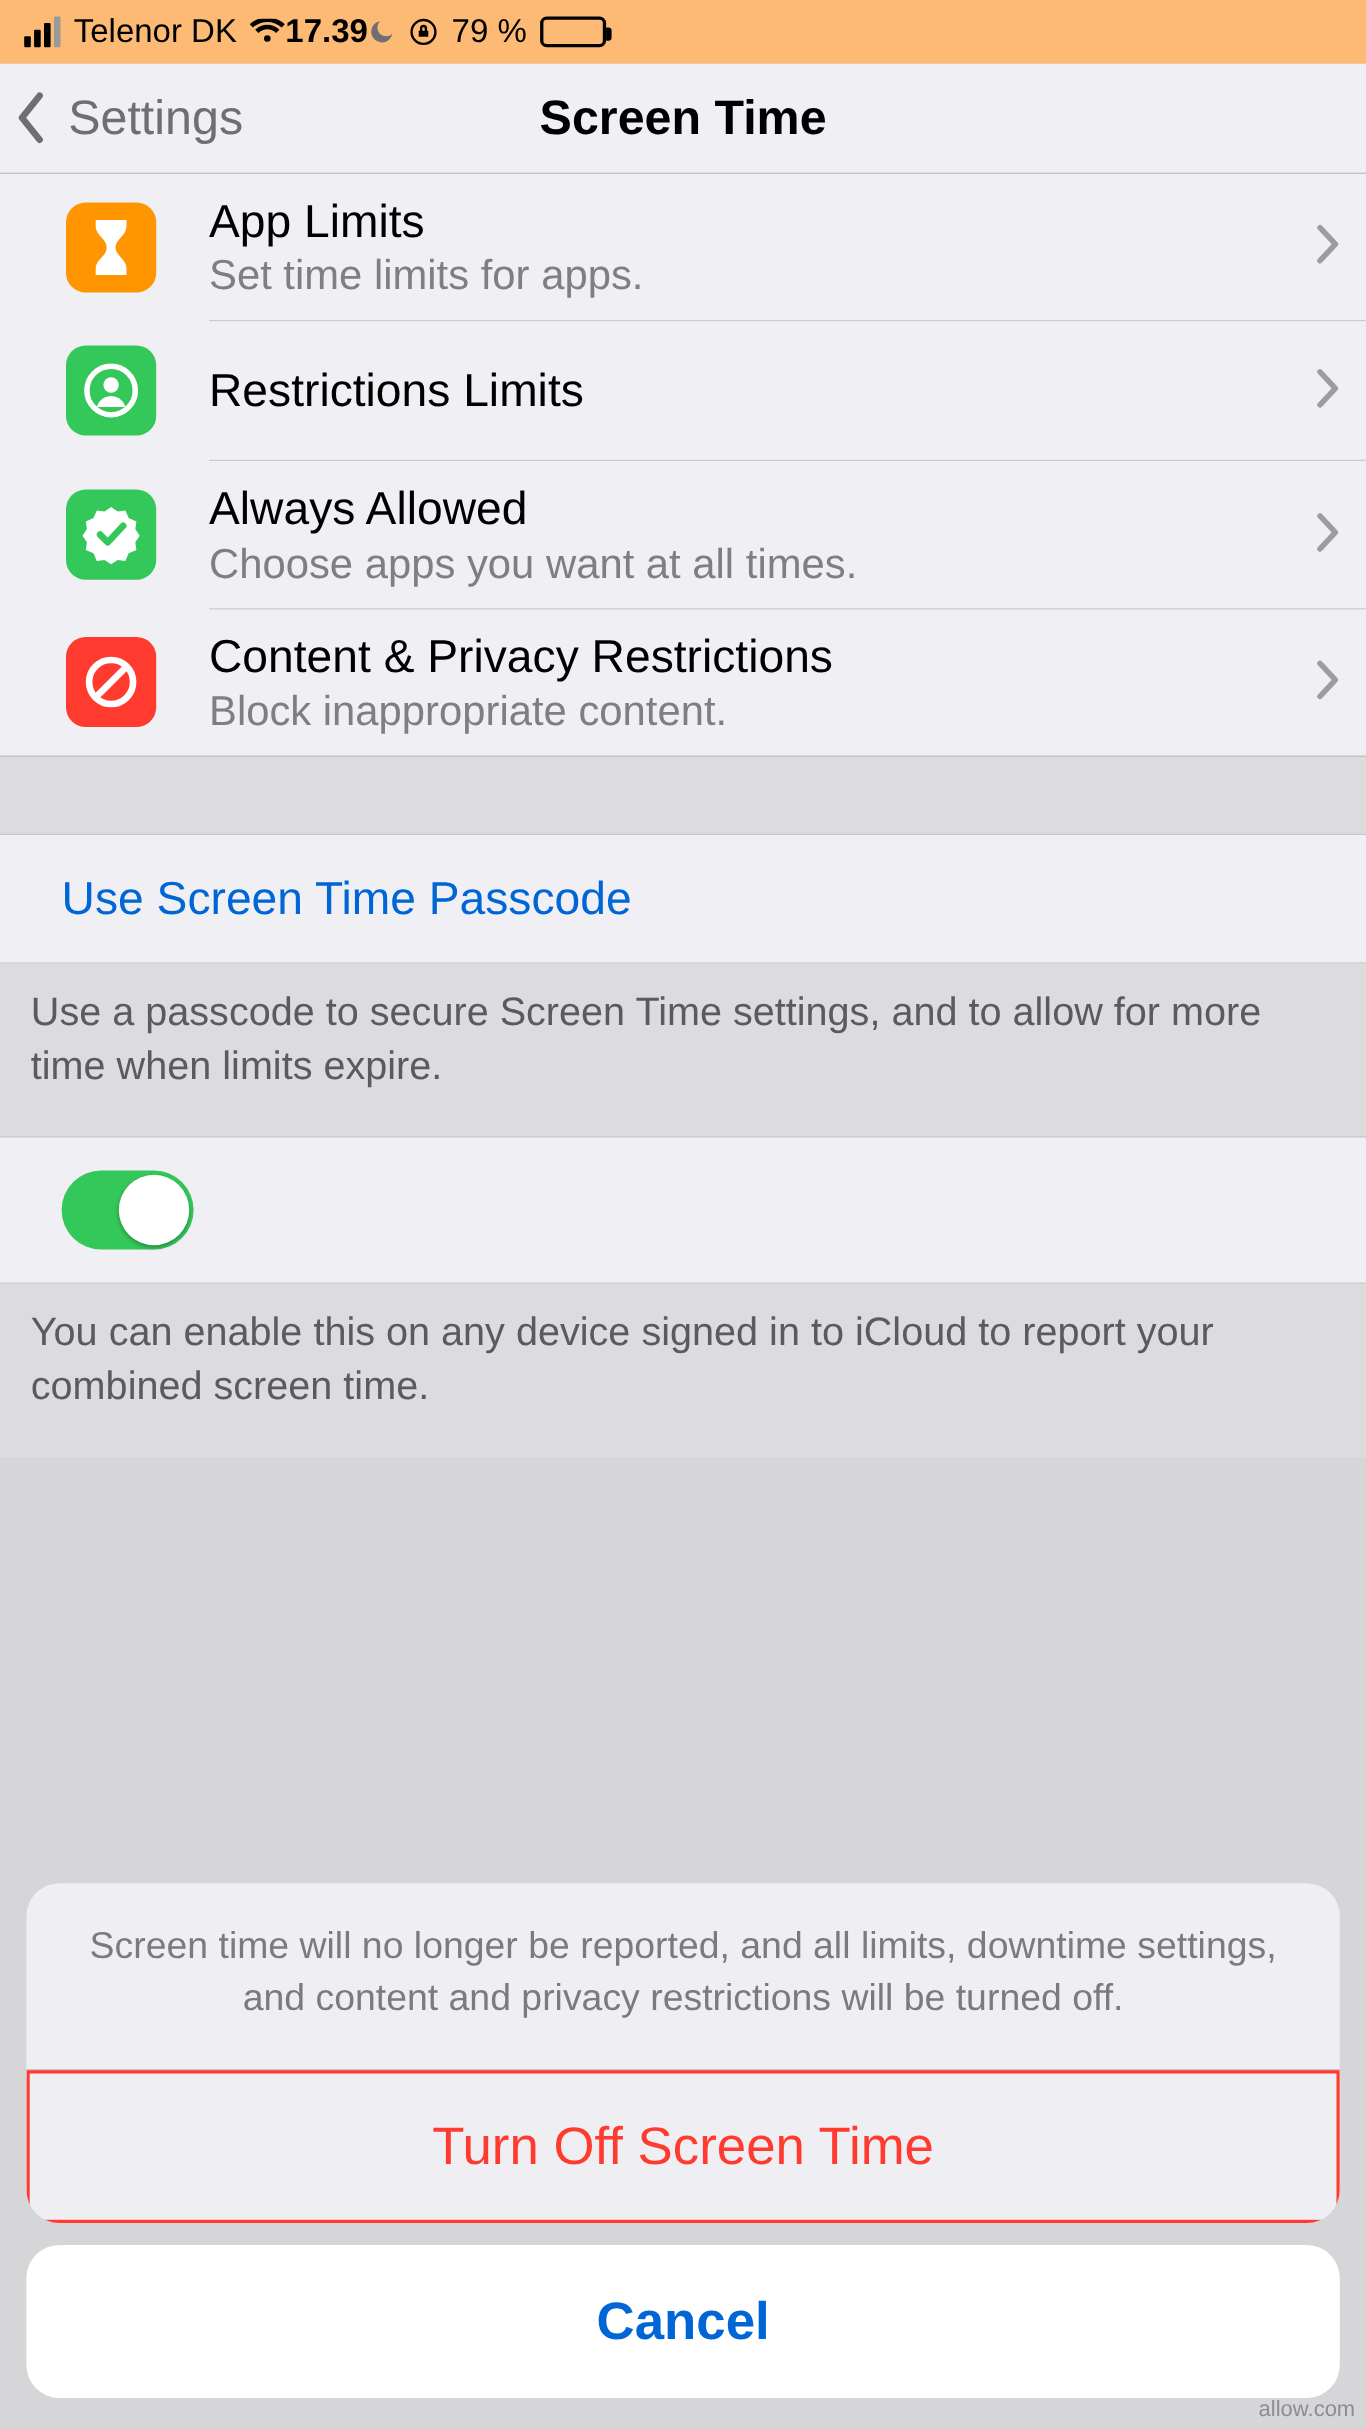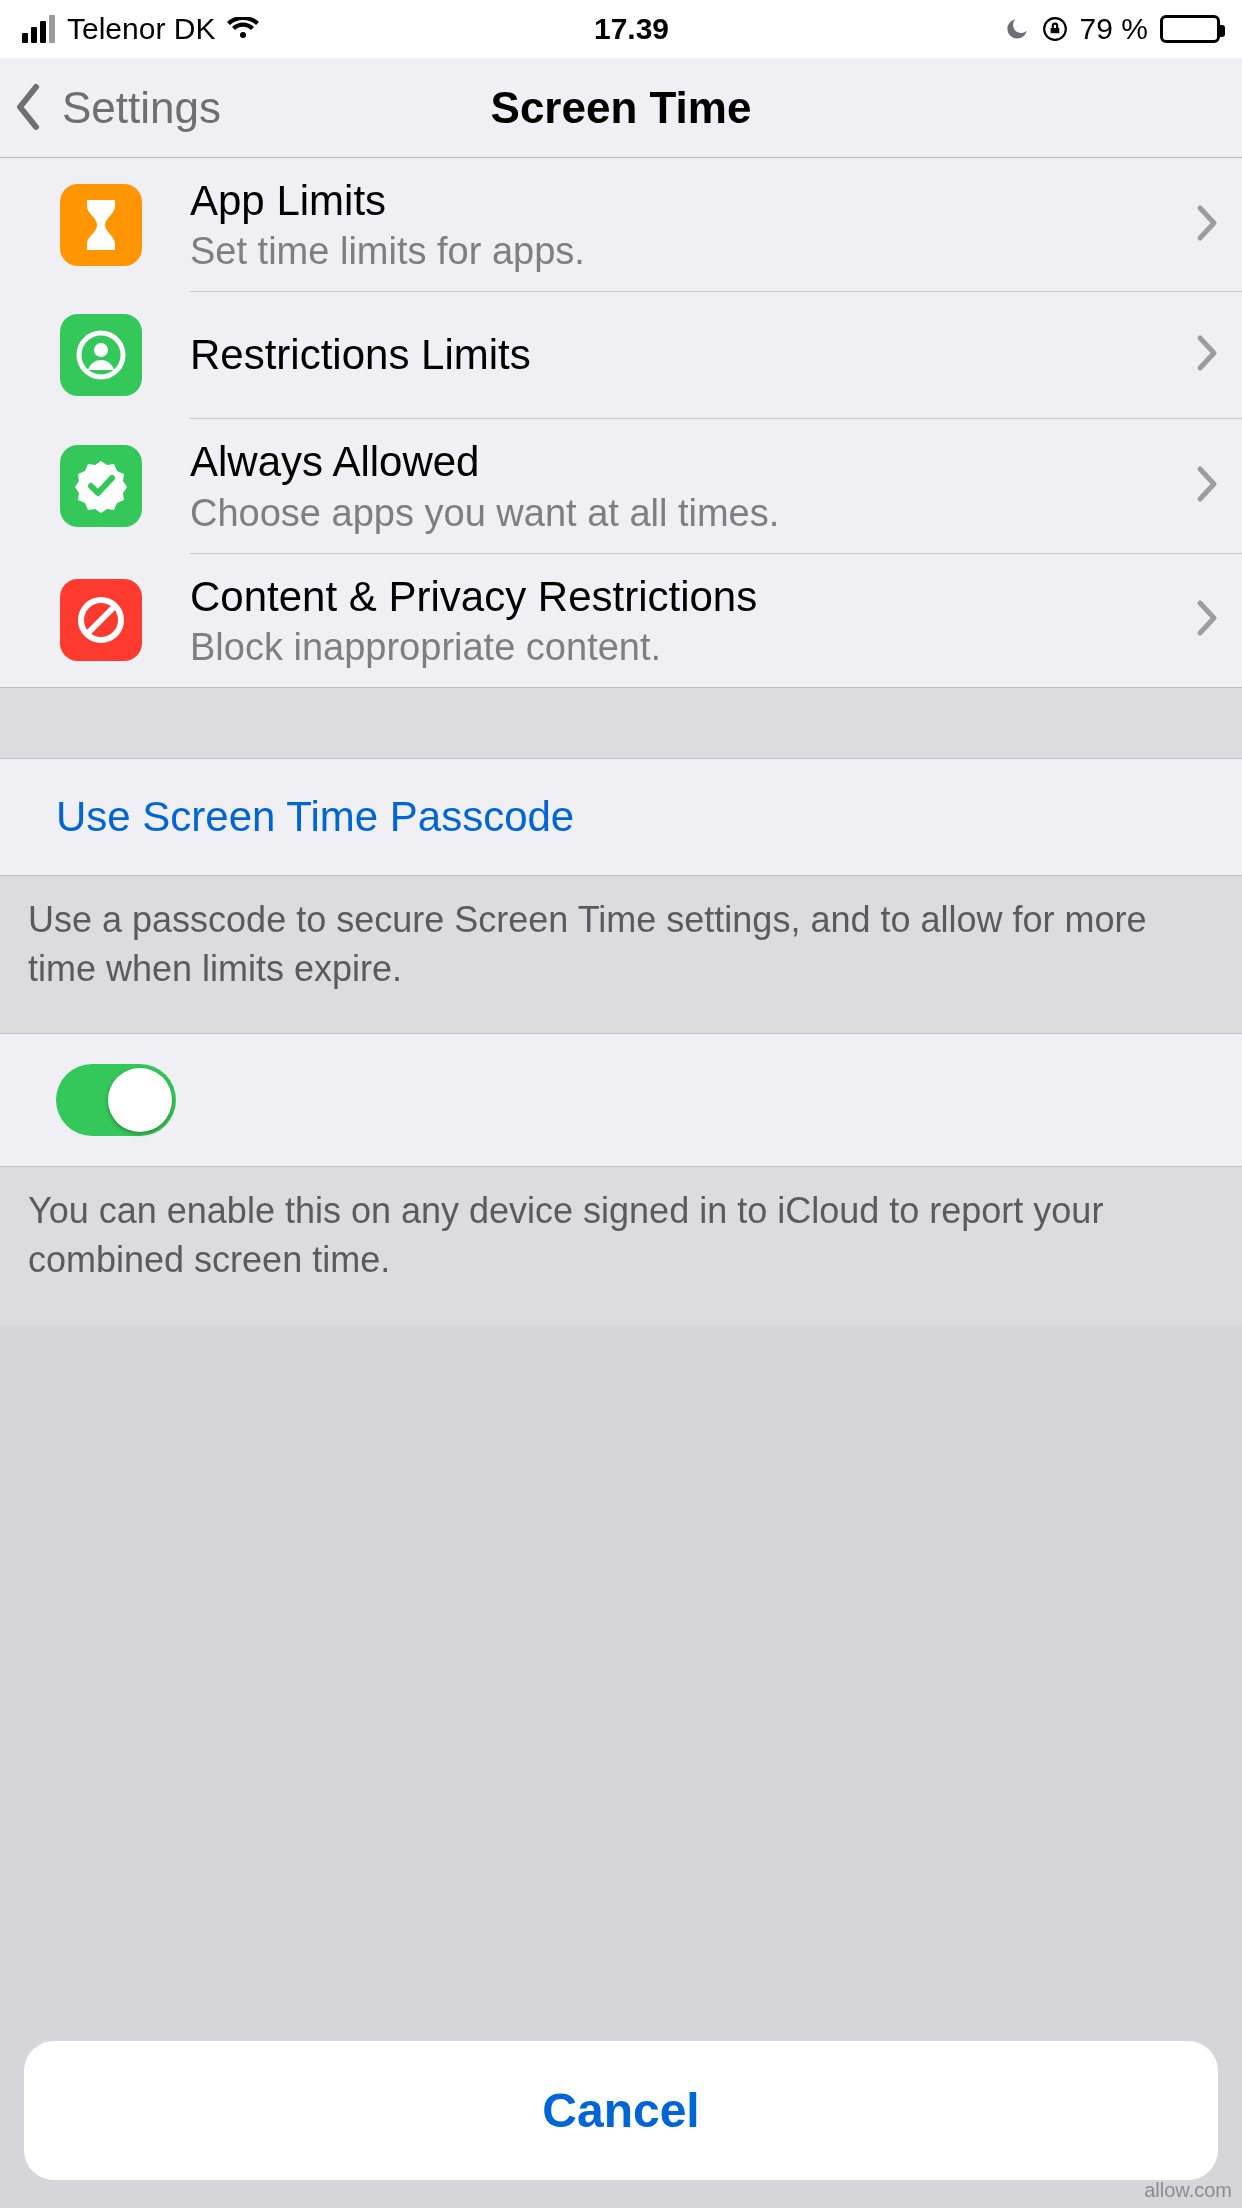--- a/index.html
+++ b/index.html
@@ -10,23 +10,23 @@
     color: #000;
     position: relative;
     overflow: hidden;
   }
 
   
   .status-bar {
     height: 58px;
     display: flex;
     align-items: center;
-    justify-content: space-between;
+    justify-content: flex-start;
     padding: 16px 22px;
-    background: #ffffff;
+    background: #fdba74;
     font-size: 30px;
     font-weight: 500;
   }
   .status-left, .status-right { display: flex; align-items: center; gap: 12px; }
   .sig-bars { display: flex; align-items: flex-end; gap: 3px; }
   .sig-bars span { width: 6px; background:#000; border-radius:1px; }
   .sig-bars span:nth-child(1){height:10px}
   .sig-bars span:nth-child(2){height:16px}
   .sig-bars span:nth-child(3){height:22px}
   .sig-bars span:nth-child(4){height:28px;background:#9a9a9a}
@@ -269,16 +269,21 @@
 
 <div class="toggle-cell">
   <div class="switch">
       <div class="knob"></div>
     </div>
 </div>
 <div class="footer-text">You can enable this on any device signed in to iCloud to report your combined screen time.</div>
 
 <div class="sheet-backdrop"></div>
 <div class="action-sheet">
+  <div class="sheet-group">
+    <div class="sheet-msg">Screen time will no longer be reported, and all limits, downtime settings, and content and privacy restrictions will be turned off.</div>
+    <div class="sheet-sep"></div>
+    <div class="sheet-btn destructive">Turn Off Screen Time</div>
+  </div>
   <div class="sheet-cancel">Cancel</div>
 </div>
 
 <div class="watermark">allow.com</div>
 
 </body></html>

